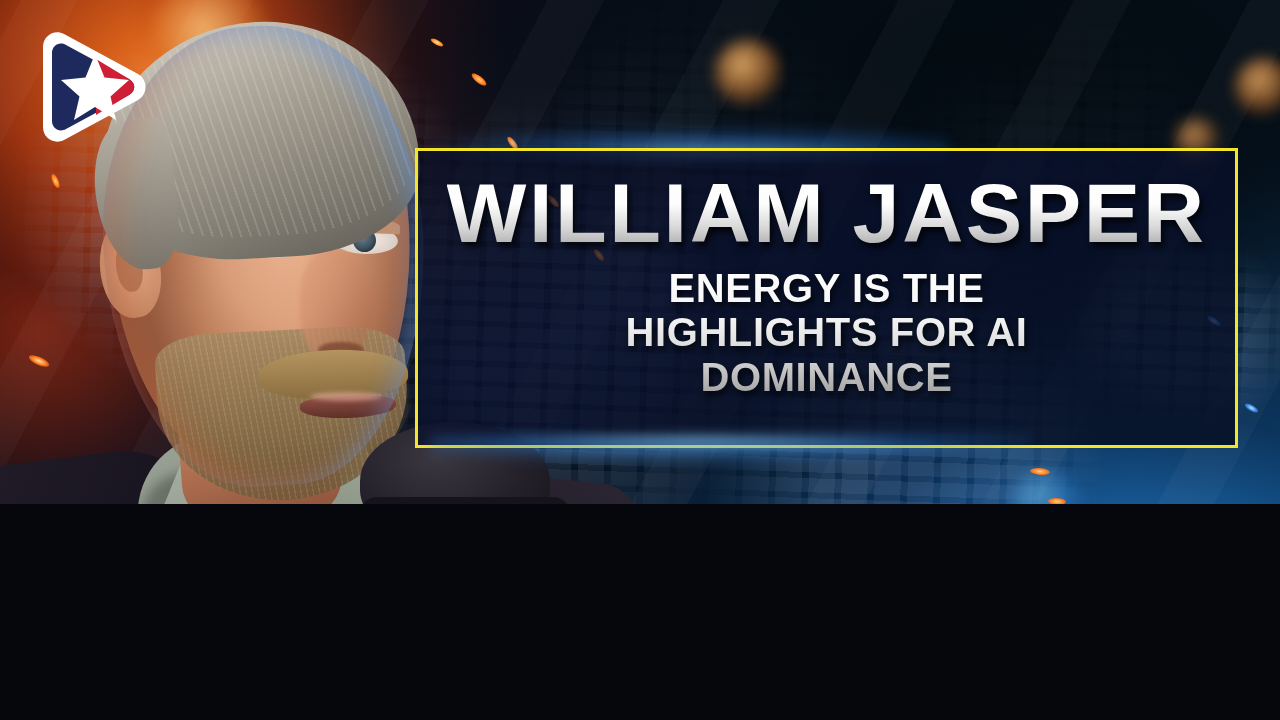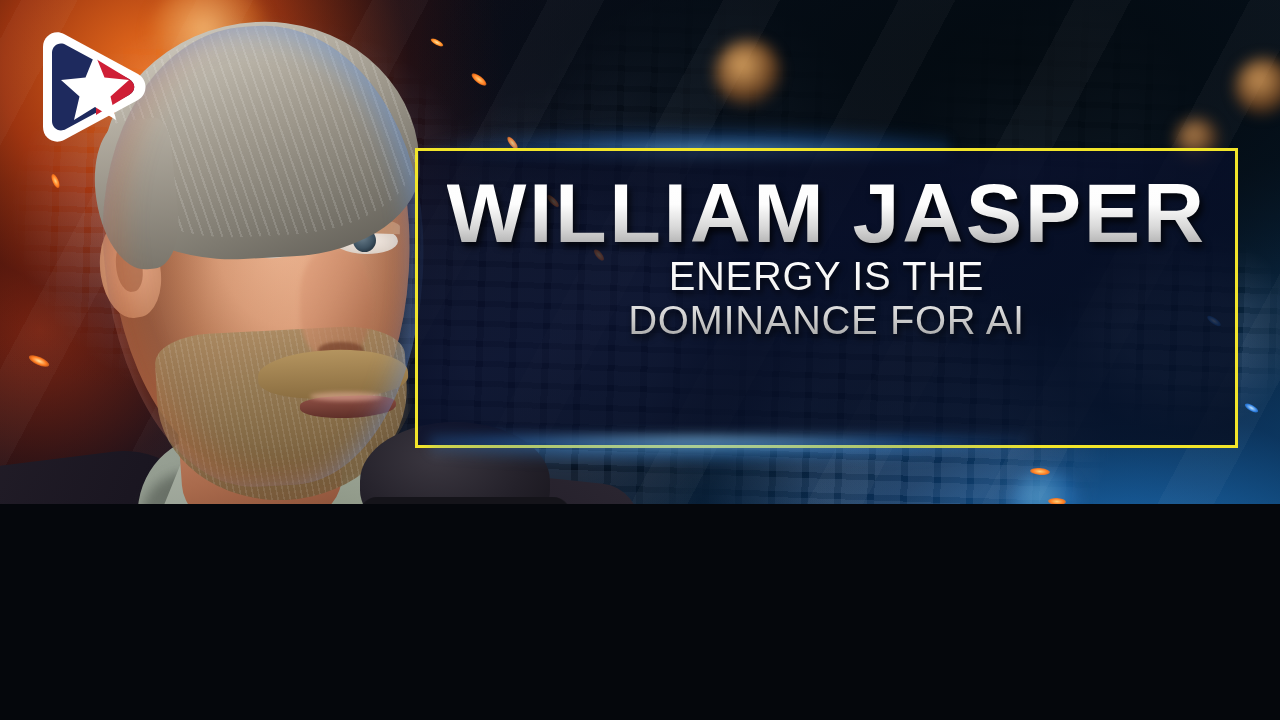--- a/index.html
+++ b/index.html
@@ -172,22 +172,22 @@
   .name{
     font-size:83px;line-height:.96;font-weight:700;letter-spacing:2.5px;
     font-family:"Liberation Sans", sans-serif;
     transform:scaleX(1.02);
     background:linear-gradient(180deg,#ffffff 0%,#fdfdfd 38%,#d6d6d6 68%,#9e9e9e 100%);
     -webkit-background-clip:text;background-clip:text;color:transparent;
     filter:drop-shadow(3px 5px 3px rgba(0,0,0,.72));
     white-space:nowrap;
   }
   .sub{
-    text-align:center;
-    font-size:40px;line-height:1.12;font-weight:400;letter-spacing:.6px;
+    margin-top:12px;text-align:center;
+    font-size:40px;line-height:1.12;font-weight:700;letter-spacing:.6px;
     font-family:"Liberation Sans", sans-serif;
     background:linear-gradient(180deg,#ffffff 0%,#f2f2f2 42%,#cfcfcf 72%,#9c9c9c 100%);
     -webkit-background-clip:text;background-clip:text;color:transparent;
     filter:drop-shadow(2px 4px 3px rgba(0,0,0,.72));
   }
   .sub span{display:block;}
 
   
   .logo{position:absolute;left:34px;top:28px;width:118px;height:118px;}
 
@@ -330,21 +330,22 @@
   </div>
 
   <div class="tb-glowtop"></div>
   <div class="title-box"></div>
   <div class="tb-glowbot"></div>
 
   <div class="title-inner">
     <div class="name">WILLIAM JASPER</div>
     <div class="sub">
       <span>ENERGY IS THE</span>
-      <span>DOMINANCE FOR AI</span>
+      <span>HIGHLIGHTS FOR AI</span>
+      <span>DOMINANCE</span>
     </div>
   </div>
 
   <div class="logo">
     <svg viewBox="0 0 118 118" width="118" height="118">
       <defs>
         <clipPath id="triclip">
           <path d="M28 10 H90 C100 10 108 18 108 28 V90 C108 100 100 108 90 108 H28 C18 108 10 100 10 90 V28 C10 18 18 10 28 10 Z"></path>
         </clipPath>
       </defs>

